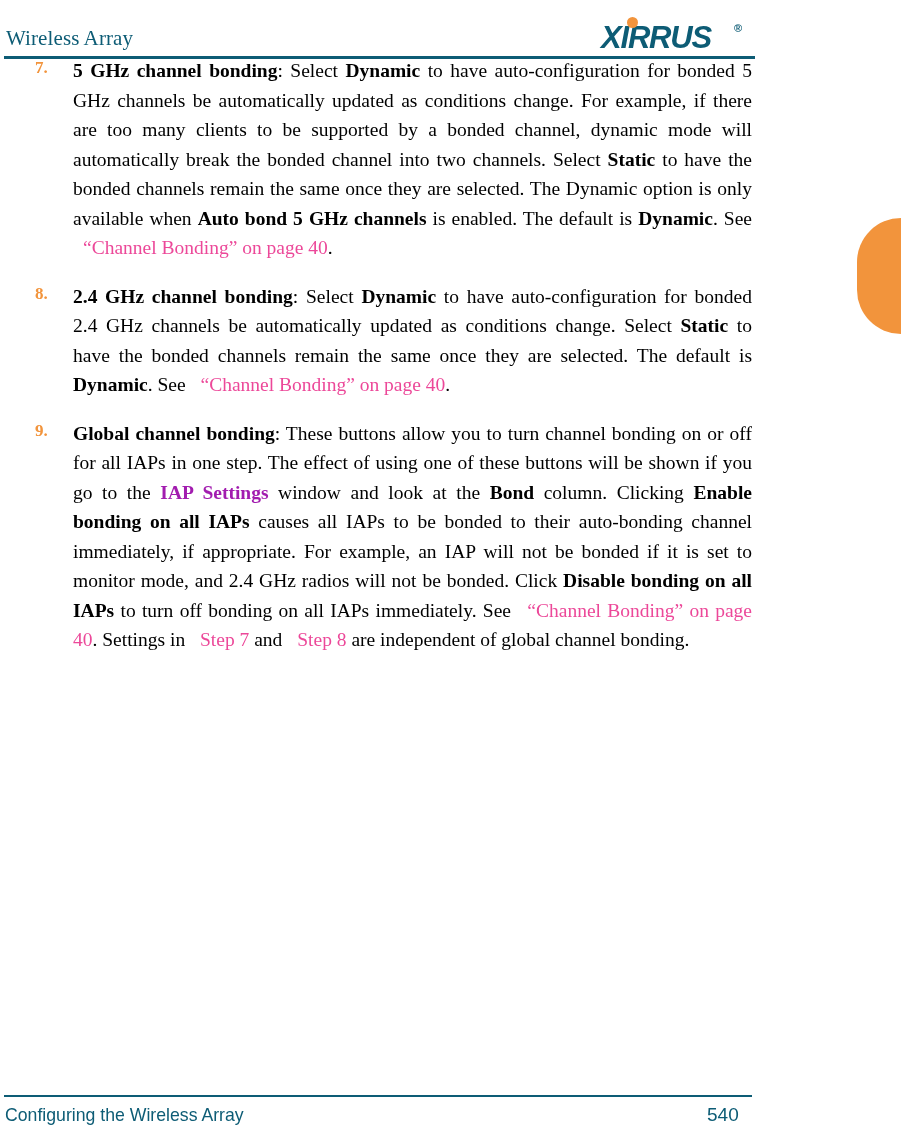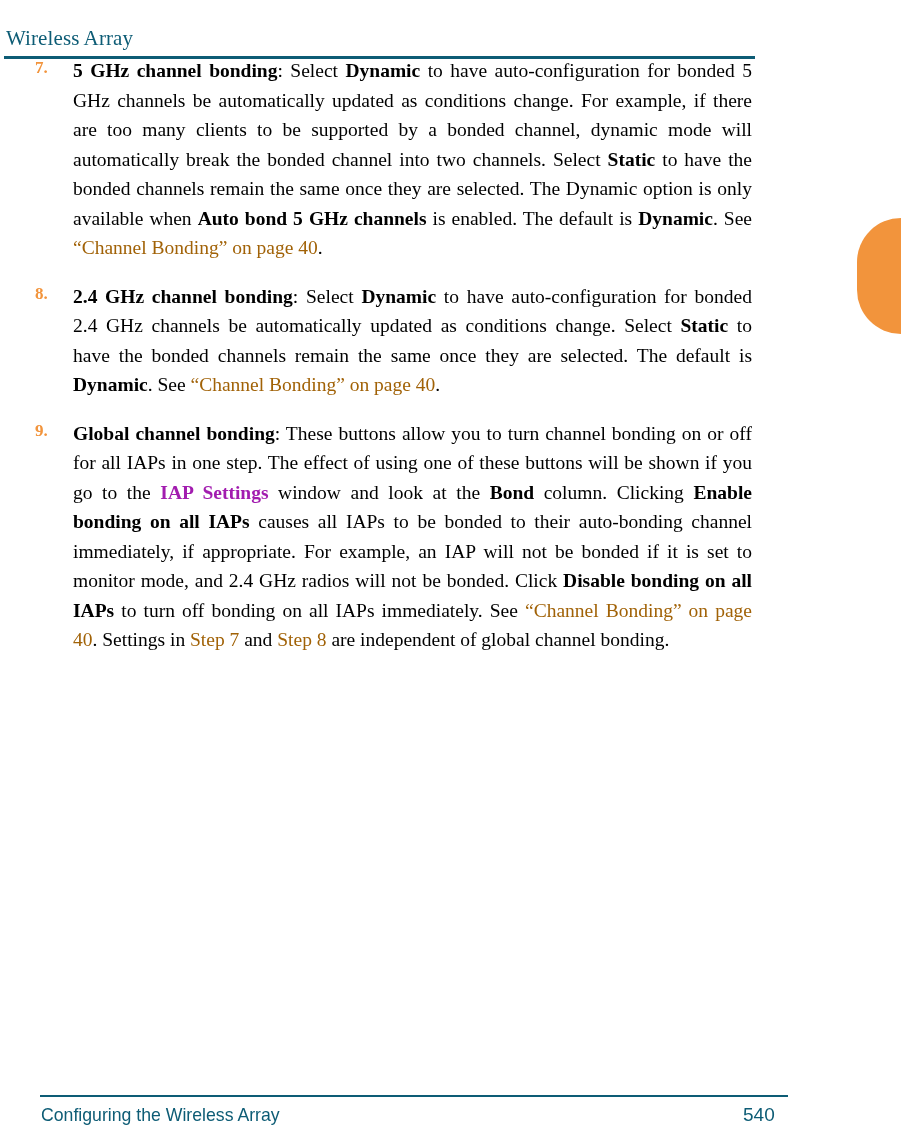--- a/index.html
+++ b/index.html
@@ -121,31 +121,30 @@
     color: #f2943c;
   }
   .para {
     font-size: 19.5px;
     line-height: 29.5px;
     color: #000000;
     text-align: justify;
     text-justify: inter-word;
     hyphens: none;
   }
-  .lnk { color: #a16207; }
+  .lnk { color: #ec4899; margin-left: 10px; }
   .lnk-b { color: #a21caf; font-weight: bold; }
 
   
   #page-footer {
     position: absolute;
     left: 0;
     bottom: 0;
     width: 812px;
     height: 48px;
-    margin-left: 36px;
   }
   #footer-rule {
     position: absolute;
     left: 4px;
     top: 6px;
     width: 748px;
     height: 2px;
     background: #0d5c75;
   }
   #footer-left {
@@ -167,20 +166,25 @@
     font-size: 19px;
     color: #0d5c75;
   }
 </style>
 </head>
 <body>
 
 <div id="page-header">
   <div id="header-title">Wireless Array</div>
 
+  <div id="brand-logo">
+    <span class="logo-word">XIRRUS</span>
+    <span class="logo-dot"></span>
+    <span class="logo-tm">®</span>
+  </div>
 
   <div id="header-rule"></div>
 </div>
 
 <div id="edge-tab"></div>
 
 <div id="content">
   <ol class="steps" id="step-list">
       <li>
         <span class="step-num">7.</span>

